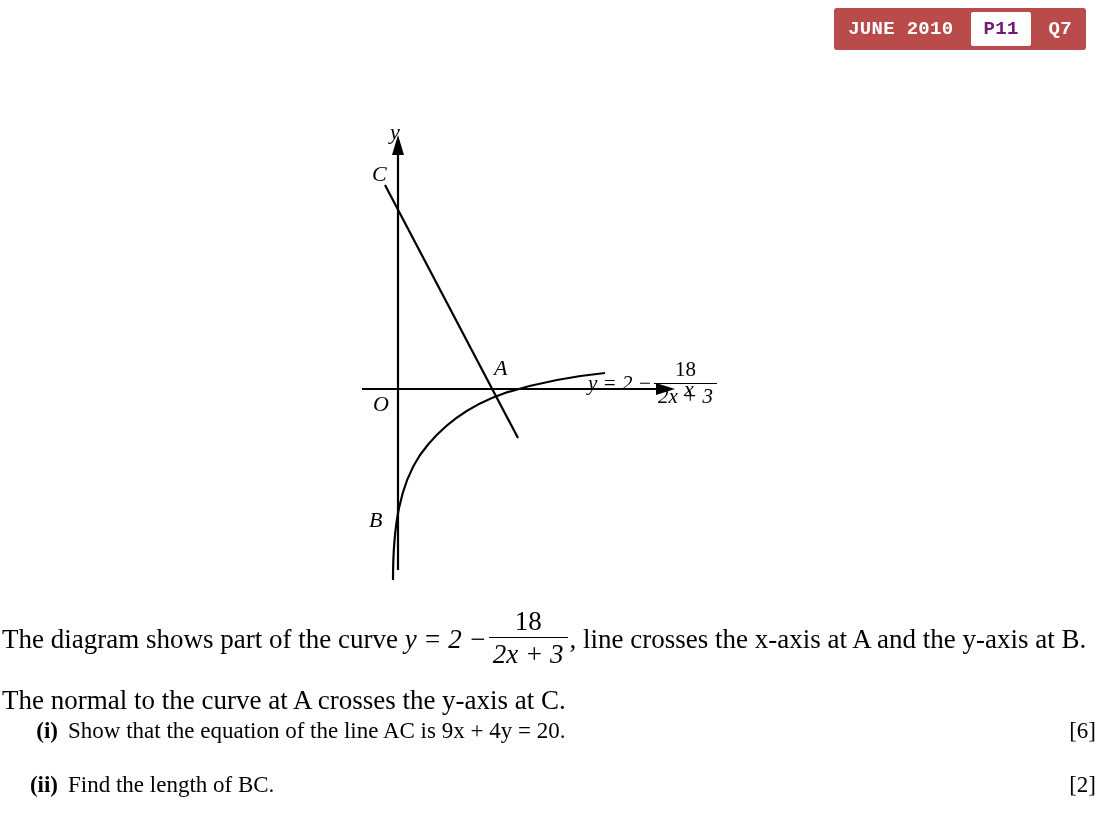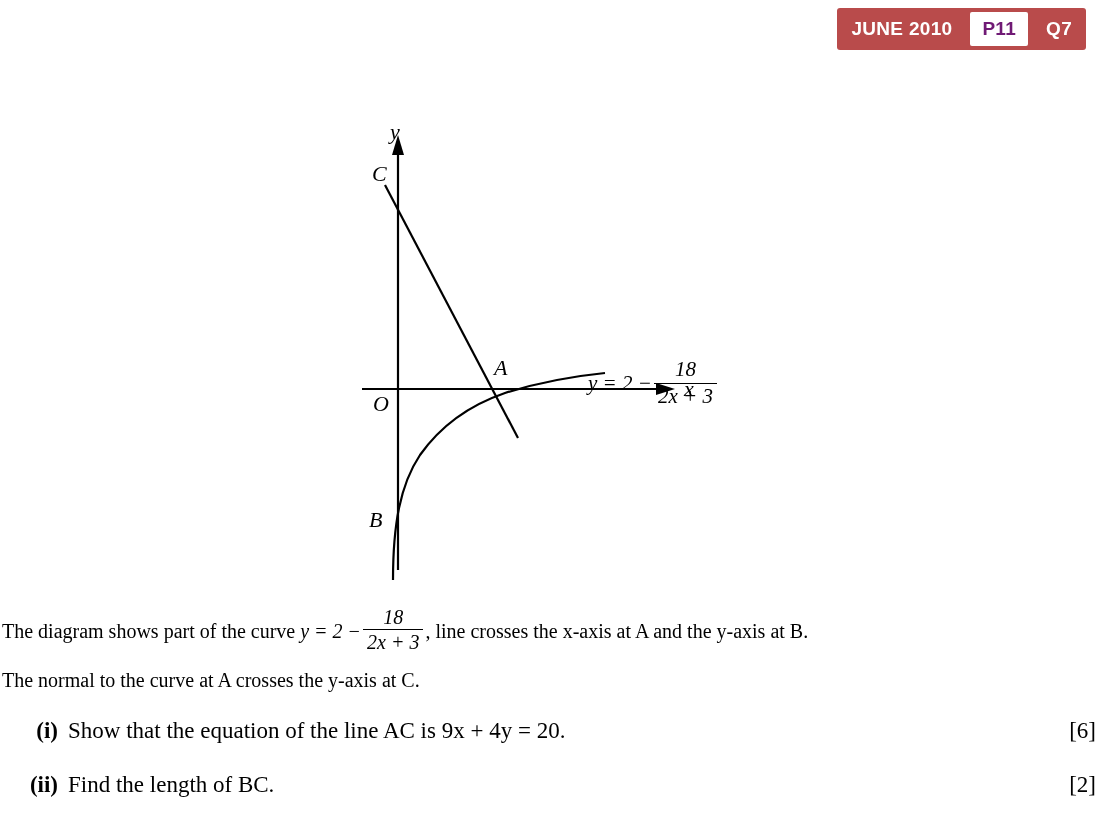--- a/index.html
+++ b/index.html
@@ -19,21 +19,21 @@
   
   .exam-badge {
     position: absolute;
     top: 8px;
     right: 14px;
     display: flex;
     align-items: stretch;
     background: #b94b4b;
     border-radius: 3px;
     overflow: hidden;
-    font-family: Liberation Sans, sans-serif;
+    font-family: Liberation Mono, monospace;
     font-weight: bold;
     font-size: 19px;
     color: #ffffff;
     height: 42px;
   }
   .exam-badge .seg {
     display: flex;
     align-items: center;
     justify-content: center;
     padding: 0 14px;
@@ -82,37 +82,36 @@
     text-align: center;
     position: relative;
     top: -2px;
     margin: 0 2px;
   }
   .frac .num {
     display: block;
     padding: 0 4px 1px 4px;
     border-bottom: 1.3px solid #000;
     line-height: 1.12;
-    font-style: italic;
   }
   .frac .den {
     display: block;
     padding: 1px 4px 0 4px;
     line-height: 1.12;
     font-style: italic;
   }
   .ital { font-style: italic; }
 
   
   .body-text {
     position: absolute;
     left: 2px;
     top: 608px;
     width: 1096px;
-    font-size: 20px;
+    font-size: 27px;
     line-height: 1.28;
   }
   .line1 {
     display: flex;
     align-items: center;
     flex-wrap: nowrap;
     white-space: pre;
   }
   .line2 {
     margin-top: 12px;

